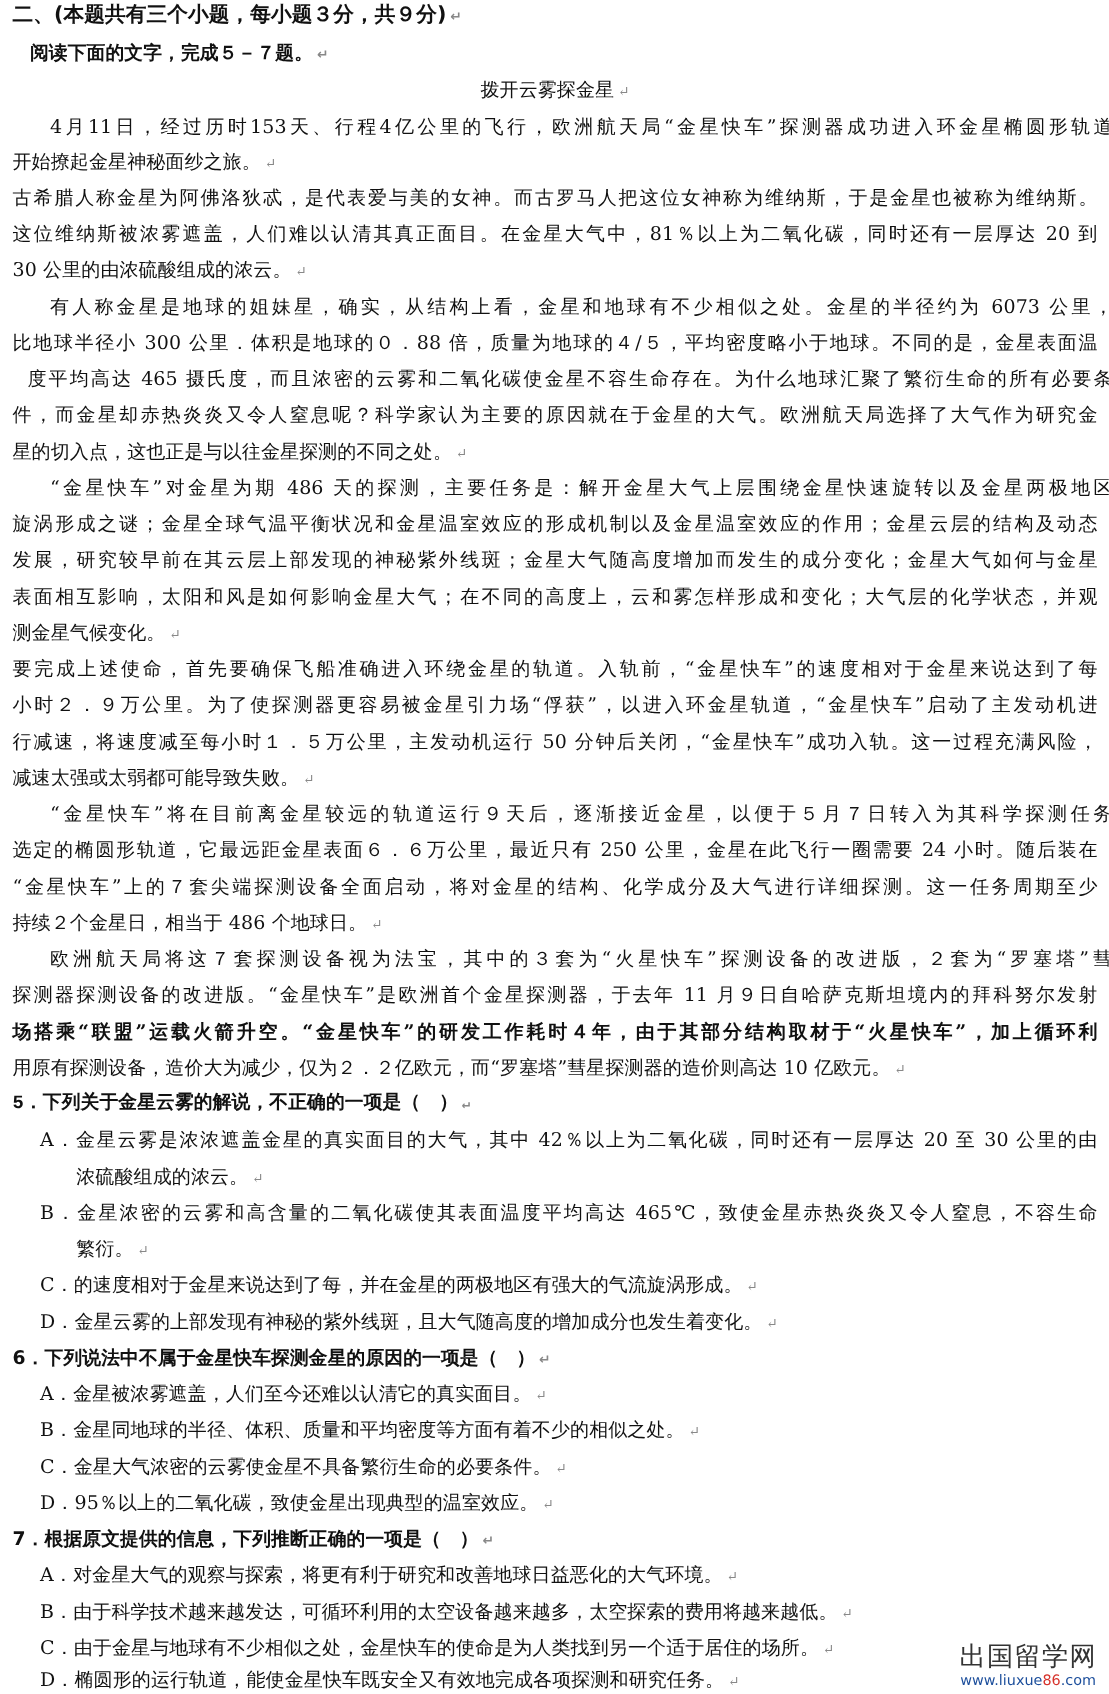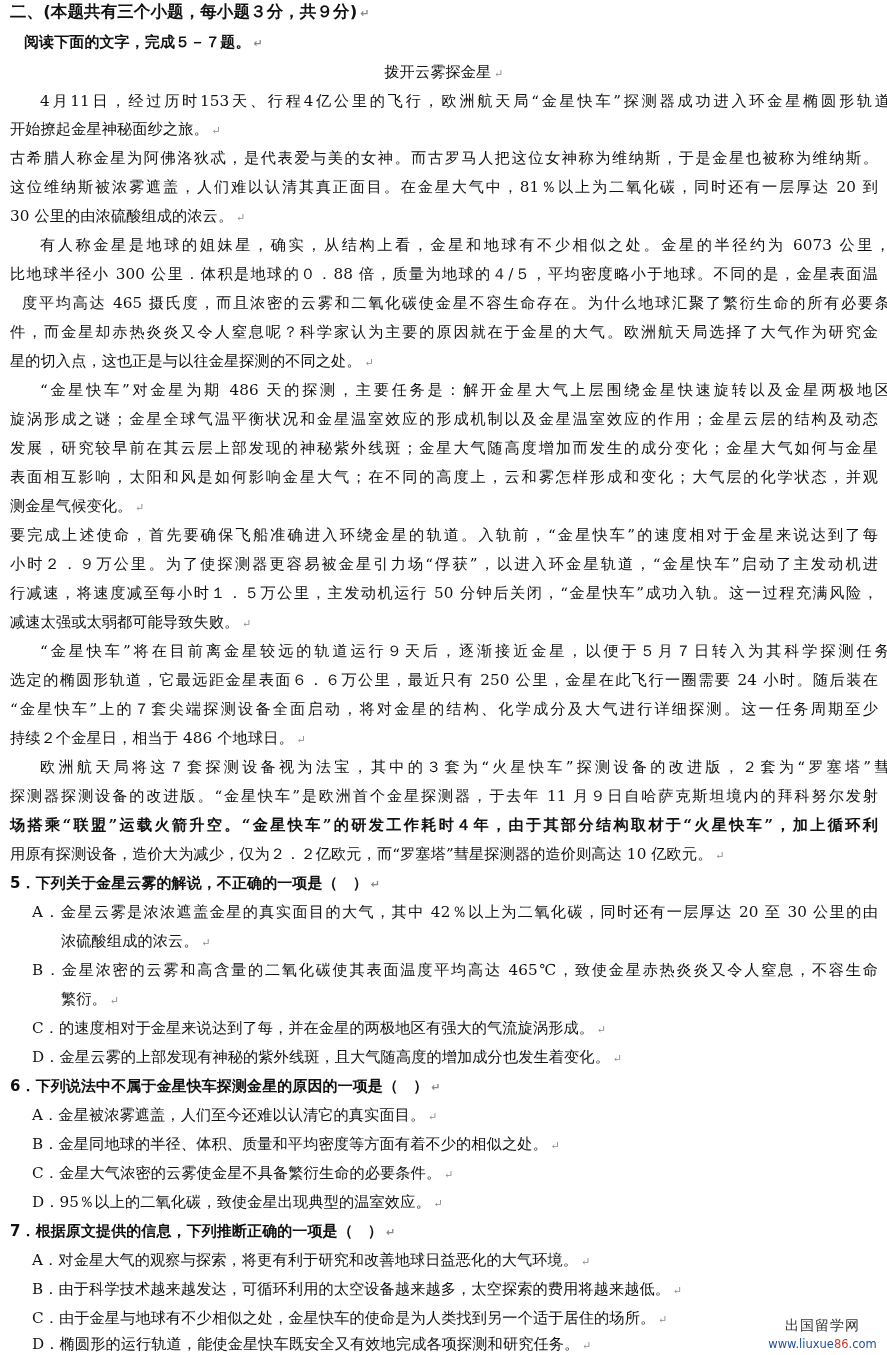--- a/index.html
+++ b/index.html
@@ -20,21 +20,21 @@
   .indent { padding-left: 30px; }
   .opt { padding-left: 22px; }
   .opt2 { padding-left: 51px; }
   .just { text-align: justify; text-align-last: justify; }
   .para-mark { color: #888; font-size: 11px; margin-left: 3px; }
   .watermark {
     position: absolute; left: 760px; top: 1313px; width: 125px; text-align: center;
   }
   .wm-cn {
     font-family: "DejaVu Sans", "Liberation Sans", sans-serif;
-    font-size: 14px; color: #333333; letter-spacing: 1px; line-height: 24px;
+    font-size: 21px; color: #333333; letter-spacing: 1px; line-height: 24px;
   }
   .wm-url {
     font-family: "DejaVu Sans", "Liberation Sans", sans-serif;
     font-size: 11.5px; color: #1d4f9c; line-height: 14px;
   }
   .wm-url .hl { color: #d6332c; }
 </style>
 </head>
 <body>
 
@@ -82,21 +82,21 @@
     <div class="line just" style="top:699px;">“金星快车”上的７套尖端探测设备全面启动，将对金星的结构、化学成分及大气进行详细探测。这一任务周期至少</div>
     <div class="line" style="top:728px;"><span>持续２个金星日，相当于 486 个地球日。</span><span class="para-mark">↵</span></div>
 
     <div class="line indent just" style="top:757px;">欧洲航天局将这７套探测设备视为法宝，其中的３套为“火星快车”探测设备的改进版，２套为“罗塞塔”彗星</div>
     <div class="line just" style="top:786px;">探测器探测设备的改进版。“金星快车”是欧洲首个金星探测器，于去年 11 月９日自哈萨克斯坦境内的拜科努尔发射</div>
     <div class="line just" style="top:815px;font-weight:bold;">场搭乘“联盟”运载火箭升空。“金星快车”的研发工作耗时４年，由于其部分结构取材于“火星快车”，加上循环利</div>
     <div class="line" style="top:844px;"><span>用原有探测设备，造价大为减少，仅为２．２亿欧元，而“罗塞塔”彗星探测器的造价则高达 10 亿欧元。</span><span class="para-mark">↵</span></div>
   </div>
 
   <div>
-    <div class="line bold" style="top:873px;"><span>5．下列关于金星云雾的解说，不正确的一项是（　）</span><span class="para-mark">↵</span></div>
+    <div class="line bold" style="top:873px;font-family:Liberation Mono, monospace;"><span>5．下列关于金星云雾的解说，不正确的一项是（　）</span><span class="para-mark">↵</span></div>
     <div class="line opt just" style="top:902px;width:846px;">A．金星云雾是浓浓遮盖金星的真实面目的大气，其中 42％以上为二氧化碳，同时还有一层厚达 20 至 30 公里的由</div>
     <div class="line opt2" style="top:931px;"><span>浓硫酸组成的浓云。</span><span class="para-mark">↵</span></div>
     <div class="line opt just" style="top:960px;width:846px;">B．金星浓密的云雾和高含量的二氧化碳使其表面温度平均高达 465℃，致使金星赤热炎炎又令人窒息，不容生命</div>
     <div class="line opt2" style="top:989px;"><span>繁衍。</span><span class="para-mark">↵</span></div>
     <div class="line opt" style="top:1018px;"><span>C．的速度相对于金星来说达到了每，并在金星的两极地区有强大的气流旋涡形成。</span><span class="para-mark">↵</span></div>
     <div class="line opt" style="top:1047px;"><span>D．金星云雾的上部发现有神秘的紫外线斑，且大气随高度的增加成分也发生着变化。</span><span class="para-mark">↵</span></div>
   </div>
 
   <div>
     <div class="line bold" style="top:1076px;"><span>6．下列说法中不属于金星快车探测金星的原因的一项是（　）</span><span class="para-mark">↵</span></div>

